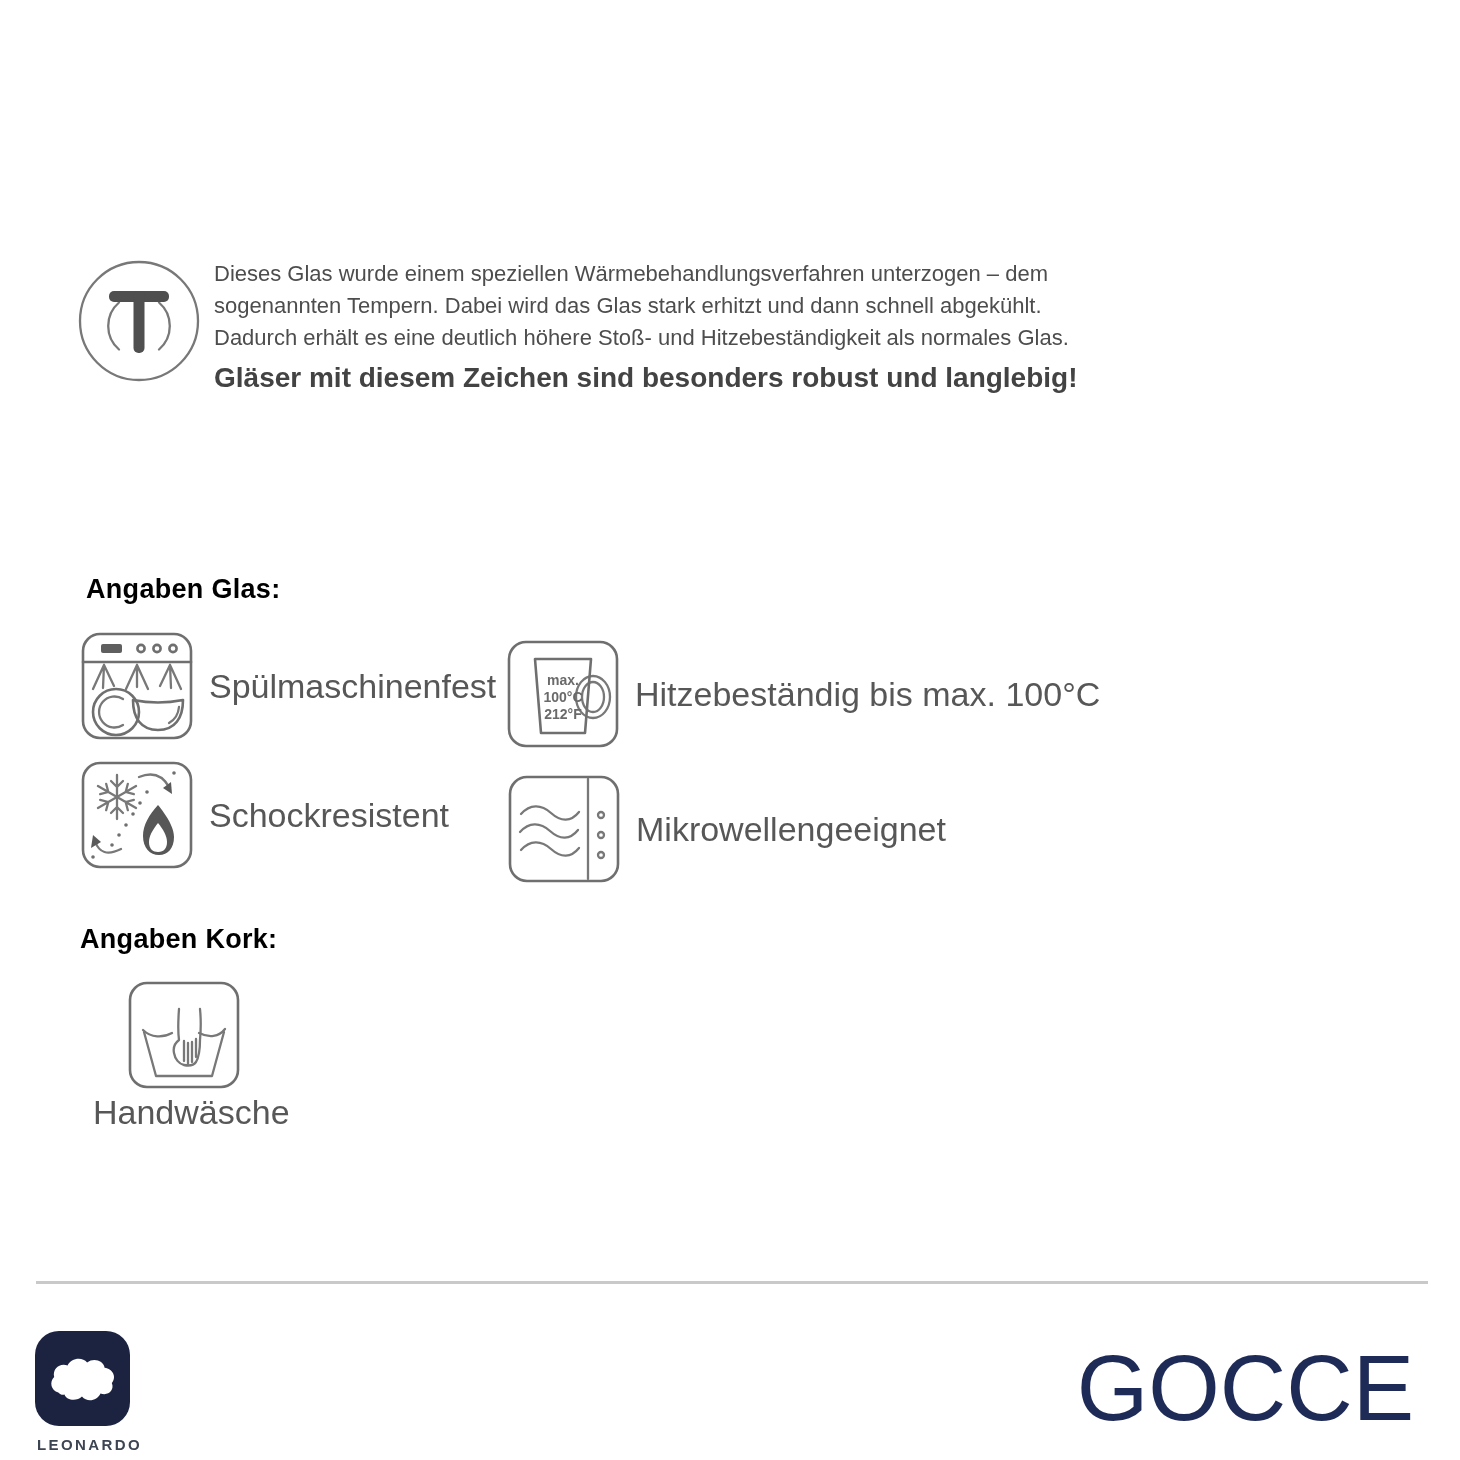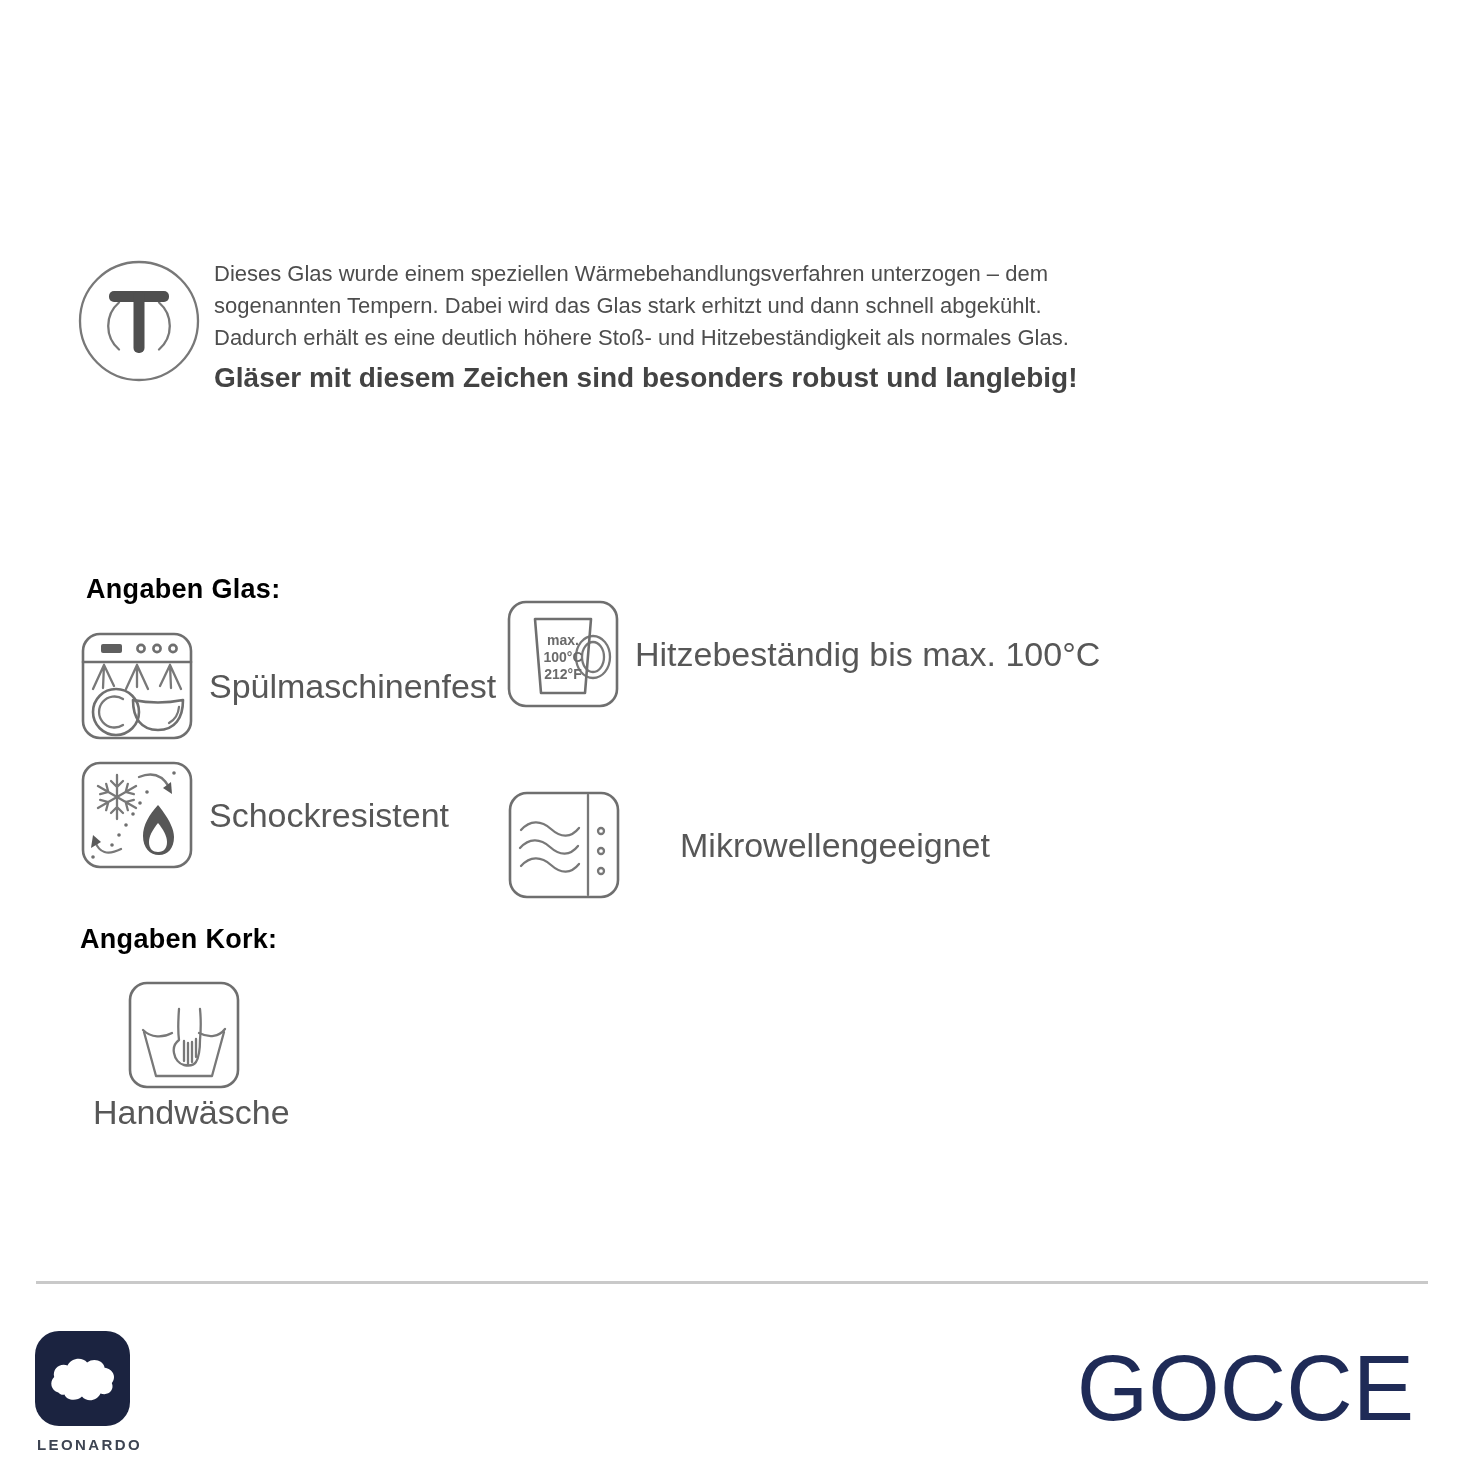--- a/index.html
+++ b/index.html
@@ -21,23 +21,23 @@
   
   .sec-heading{font-size:27px;font-weight:bold;color:#000000;letter-spacing:.3px;}
   #heading-glass{left:86px;top:574px;}
   #heading-kork{left:80px;top:924px;}
 
   
   .feature{display:flex;align-items:center;}
   .feature svg{flex:0 0 116px;}
   .f-label{font-size:34px;color:#575757;margin-left:14px;white-space:nowrap;}
   #feat-dishwasher{left:79px;top:628px;}
-  #feat-heat{left:505px;top:596px;}
+  #feat-heat{left:505px;top:636px;}
   #feat-shock{left:79px;top:757px;}
-  #feat-micro{left:506px;top:787px;gap:44px;}
+  #feat-micro{left:506px;top:771px;}
   #feat-handwash{left:79px;top:977px;flex-direction:column;}
 
   
   #divider{left:36px;top:1281px;width:1392px;height:3px;background:#c9c9c9;}
   #brand-logo{left:35px;top:1331px;width:95px;height:95px;background:#1b2340;border-radius:24px;display:flex;align-items:center;justify-content:center;}
   #brand-name{left:37px;top:1436px;width:95px;font-size:15px;font-weight:bold;color:#3d4452;letter-spacing:2.4px;white-space:nowrap;}
   #product-name{right:46px;top:1338px;font-size:92px;color:#1f2b57;letter-spacing:0px;line-height:1.1;}
 
   
   .ic{stroke:#6f6f6f;fill:none;stroke-width:2.6;stroke-linecap:round;stroke-linejoin:round;}

